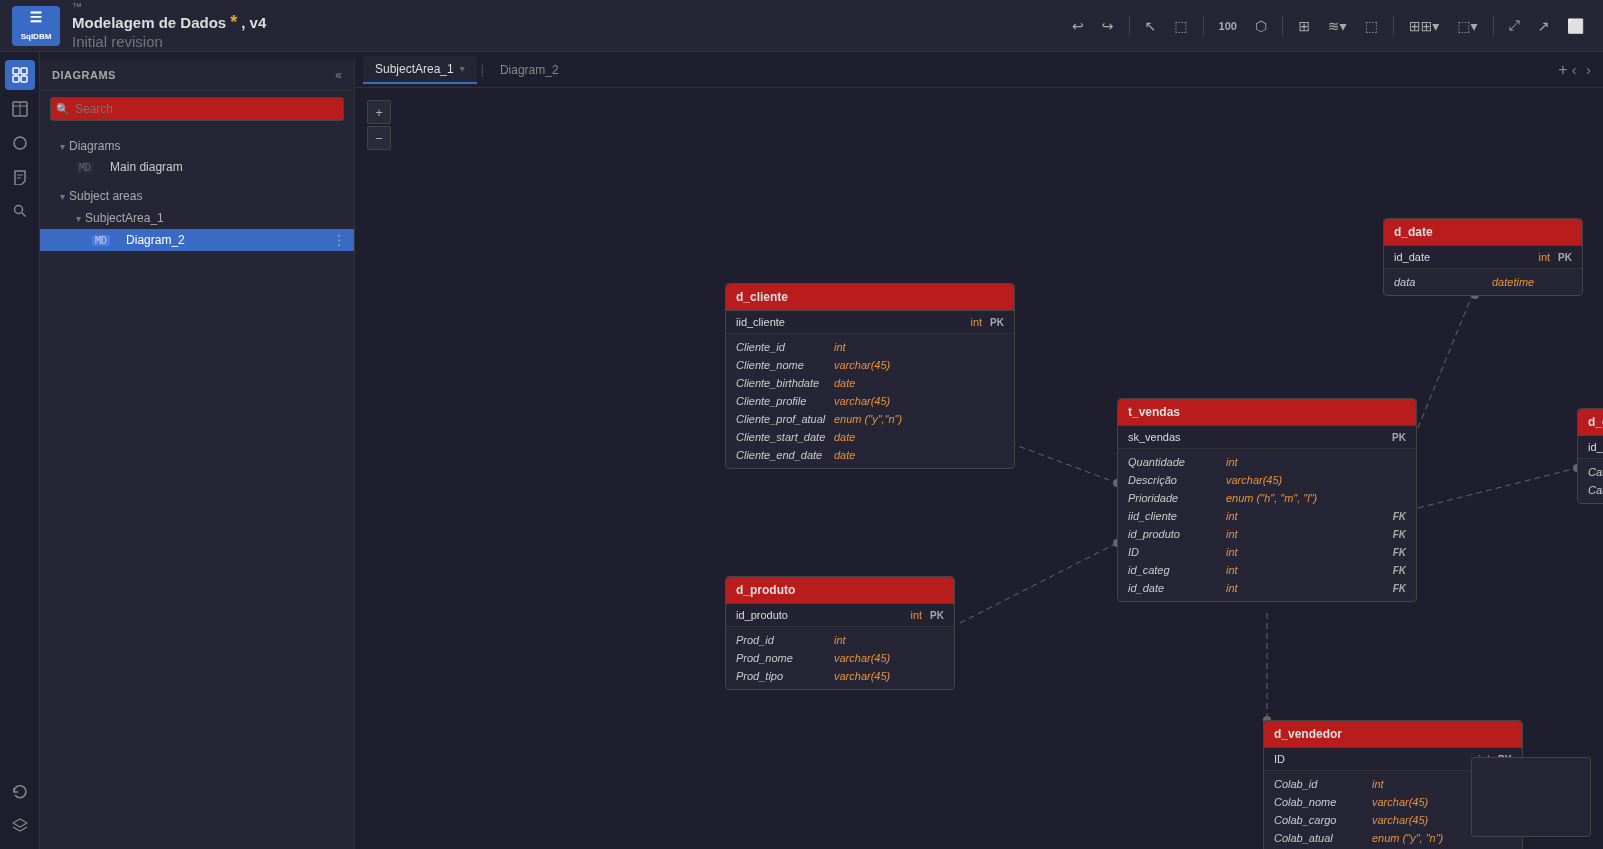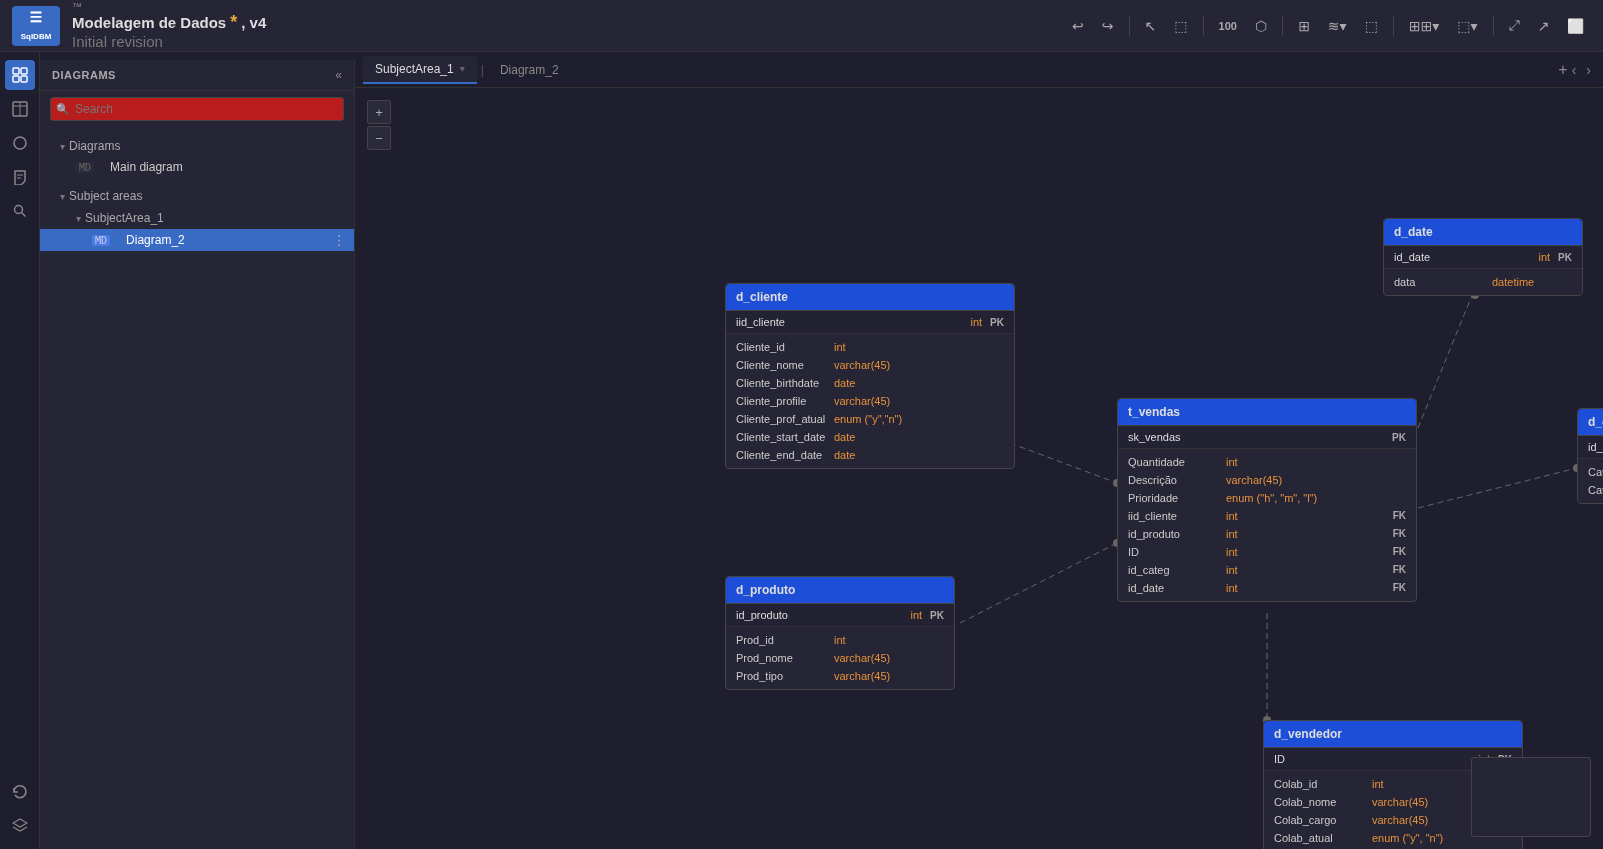--- a/index.html
+++ b/index.html
@@ -64,27 +64,27 @@
     .canvas-tab-add { background: transparent; border: none; color: #888; cursor: pointer; font-size: 16px; margin-left: auto; }
     .canvas-tab-nav { display: flex; gap: 2px; }
     .canvas-tab-nav-btn { background: transparent; border: none; color: #888; cursor: pointer; font-size: 14px; padding: 2px 4px; }
     
     .canvas-viewport { flex: 1; position: relative; overflow: hidden; background: #1e1e2e; }
     .canvas-controls { position: absolute; left: 12px; top: 12px; display: flex; flex-direction: column; gap: 2px; z-index: 10; }
     .canvas-ctrl-btn { width: 24px; height: 24px; background: #2a2a3a; border: 1px solid #444; color: #aaa; cursor: pointer; display: flex; align-items: center; justify-content: center; font-size: 13px; border-radius: 2px; }
     
     
     .db-table { position: absolute; background: #252535; border: 1px solid #444; border-radius: 4px; min-width: 180px; }
-    .db-table-header { padding: 6px 10px; font-size: 12px; font-weight: 600; color: #ddd; border-bottom: 1px solid #444; background: #1d4ed8; border-radius: 4px 4px 0 0; }
+    .db-table-header { padding: 6px 10px; font-size: 12px; font-weight: 600; color: #ddd; border-bottom: 1px solid #444; background: #b91c1c; border-radius: 4px 4px 0 0; }
     .db-table-pk-row { display: flex; align-items: center; padding: 5px 10px; border-bottom: 1px solid #333; background: #222233; }
     .db-table-pk-row .col-name { flex: 1; color: #ddd; font-size: 11px; }
     .db-table-pk-row .col-type { color: #e8923a; font-size: 11px; margin-right: 8px; }
     .db-table-pk-row .col-key { color: #aaa; font-size: 10px; font-weight: bold; }
     .db-table-body { padding: 4px 0; }
-    .db-table-row { display: flex; align-items: flex-start; padding: 3px 10px; gap: 8px; }
+    .db-table-row { display: flex; align-items: flex-end; padding: 3px 10px; gap: 8px; font-style: italic; }
     .db-table-row .col-name { min-width: 90px; color: #ccc; font-size: 11px; }
     .db-table-row .col-type { color: #e8923a; font-size: 11px; flex: 1; }
     .db-table-row .col-fk { color: #aaa; font-size: 10px; font-weight: bold; }
     
     
     .canvas-svg { position: absolute; top: 0; left: 0; width: 100%; height: 100%; pointer-events: none; }
     
     
     .minimap { position: absolute; bottom: 12px; right: 12px; width: 120px; height: 80px; background: #252535; border: 1px solid #444; border-radius: 3px; }
   </style>

